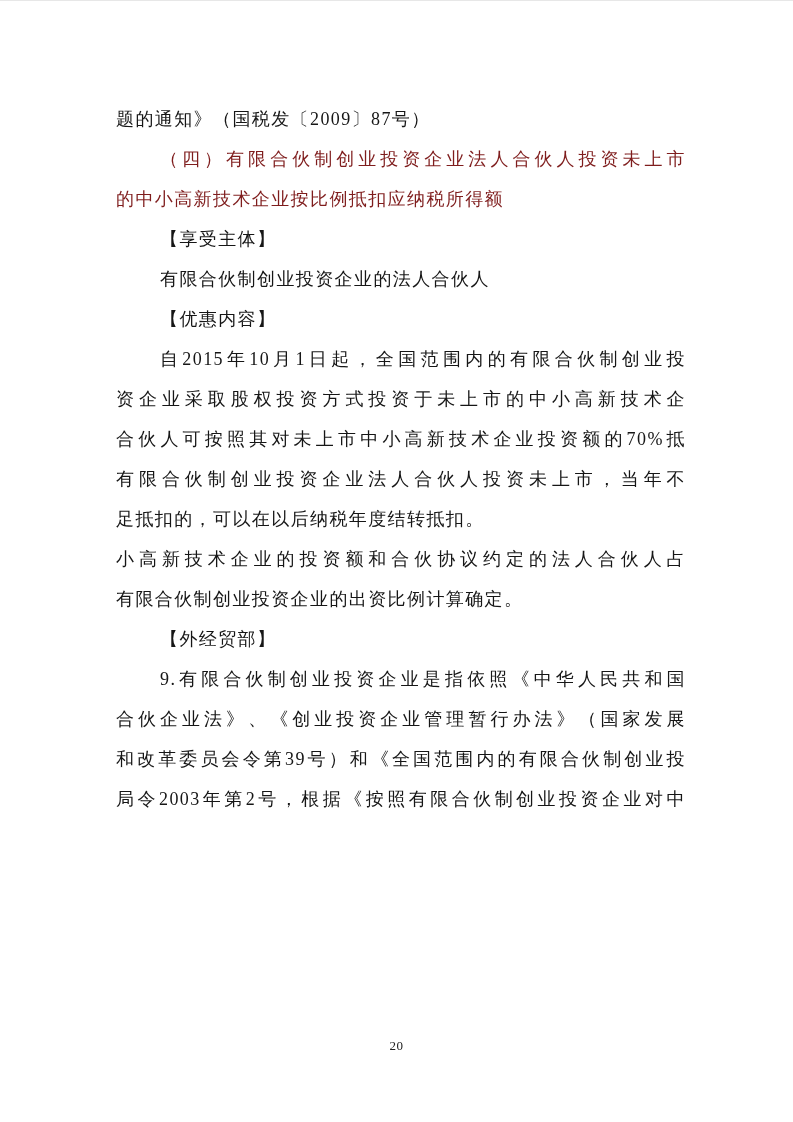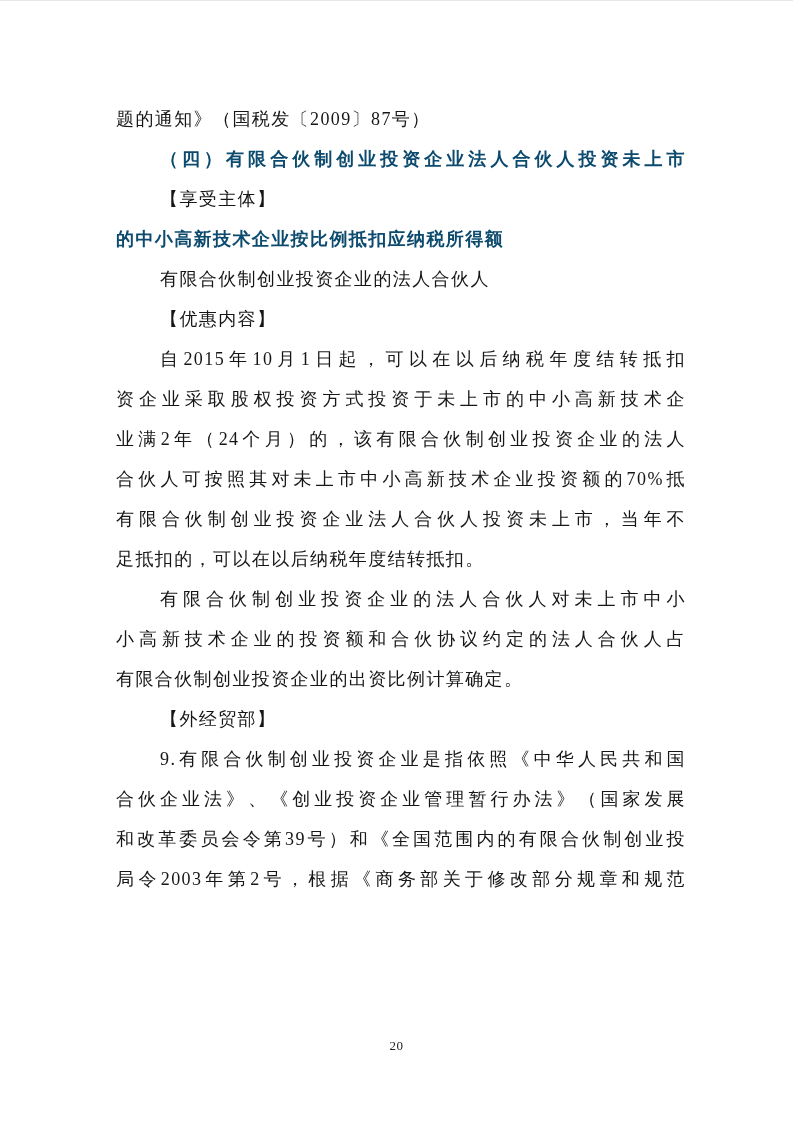--- a/index.html
+++ b/index.html
@@ -34,22 +34,22 @@
   }
   .line.just {
     text-align: justify;
     text-align-last: justify;
     text-justify: inter-character;
   }
   .line.indent {
     text-indent: 44px;
   }
   .line.bold {
-    font-weight: bold;
-    color: #0c4a6e;
+    font-weight: normal;
+    color: #7f1d1d;
   }
   .page-number {
     position: absolute;
     top: 1036px;
     left: 0;
     width: 100%;
     text-align: center;
     font-size: 13px;
     line-height: 18px;
     letter-spacing: 0.5px;
@@ -57,33 +57,31 @@
     font-family: "Liberation Serif", "DejaVu Serif", serif;
   }
 </style>
 </head>
 <body>
 
 <div class="page">
   <div class="content">
     <div class="line">题的通知》（国税发〔2009〕87号）</div>
     <div class="line bold indent just">（四）有限合伙制创业投资企业法人合伙人投资未上市</div>
+    <div class="line bold">的中小高新技术企业按比例抵扣应纳税所得额</div>
     <div class="line indent">【享受主体】</div>
-    <div class="line bold">的中小高新技术企业按比例抵扣应纳税所得额</div>
     <div class="line indent">有限合伙制创业投资企业的法人合伙人</div>
     <div class="line indent">【优惠内容】</div>
-    <div class="line indent just">自2015年10月1日起，可以在以后纳税年度结转抵扣</div>
+    <div class="line indent just">自2015年10月1日起，全国范围内的有限合伙制创业投</div>
     <div class="line just">资企业采取股权投资方式投资于未上市的中小高新技术企</div>
-    <div class="line just">业满2年（24个月）的，该有限合伙制创业投资企业的法人</div>
     <div class="line just">合伙人可按照其对未上市中小高新技术企业投资额的70%抵</div>
     <div class="line just">有限合伙制创业投资企业法人合伙人投资未上市，当年不</div>
     <div class="line">足抵扣的，可以在以后纳税年度结转抵扣。</div>
-    <div class="line indent just">有限合伙制创业投资企业的法人合伙人对未上市中小</div>
     <div class="line just">小高新技术企业的投资额和合伙协议约定的法人合伙人占</div>
     <div class="line">有限合伙制创业投资企业的出资比例计算确定。</div>
     <div class="line indent">【外经贸部】</div>
     <div class="line indent just">9.有限合伙制创业投资企业是指依照《中华人民共和国</div>
     <div class="line just">合伙企业法》、《创业投资企业管理暂行办法》（国家发展</div>
     <div class="line just">和改革委员会令第39号）和《全国范围内的有限合伙制创业投</div>
-    <div class="line just">局令2003年第2号，根据《商务部关于修改部分规章和规范</div>
+    <div class="line just">局令2003年第2号，根据《按照有限合伙制创业投资企业对中</div>
   </div>
   <div class="page-number">20</div>
 </div>
 
 </body></html>

